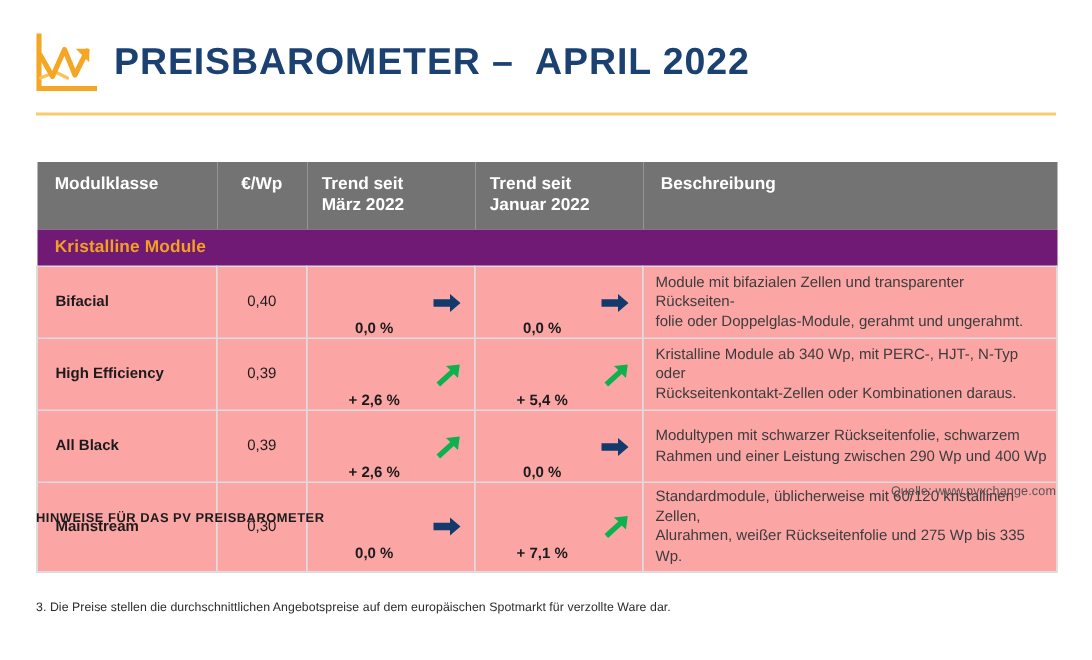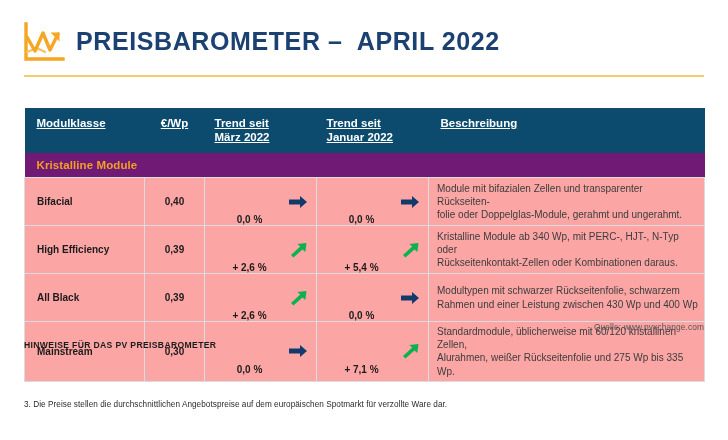--- a/index.html
+++ b/index.html
@@ -64,30 +64,29 @@
     border-collapse: collapse;
     table-layout: fixed;
   }
   .table col.c-class { width: 120px; }
   .table col.c-price { width: 60px; }
   .table col.c-t1    { width: 112px; }
   .table col.c-t2    { width: 112px; }
   .table col.c-desc  { width: 276px; }
 
   .table thead th {
-    background: #0c4a6e;
+    background: #737373;
     color: #ffffff;
     font-size: 11.5px;
     font-weight: bold;
     text-align: left;
     padding: 8px 0 9px 0;
     line-height: 1.22;
     vertical-align: top;
     border: none;
-    text-decoration: underline;
   }
   .th-class { padding-left: 12px !important; }
   .th-price { text-align: center !important; }
   .th-t1, .th-t2 { padding-left: 10px !important; }
   .th-desc { padding-left: 12px !important; }
 
   .group-row td {
     background: #701a75;
     color: #f2a024;
     font-size: 11.5px;
@@ -103,21 +102,21 @@
     background: #fca5a5;
     height: 28px;
     vertical-align: middle;
   }
   td.cell-class {
     font-weight: bold;
     padding-left: 12px;
     color: #1b1b1b;
   }
   td.cell-price {
-    font-weight: bold;
+    font-weight: normal;
     text-align: center;
     color: #1b1b1b;
   }
   td.cell-trend {
     font-weight: bold;
     color: #1b1b1b;
     padding: 0 8px;
   }
   .trend-inner {
     display: flex;
@@ -307,21 +306,21 @@
             <span class="trend-val">0,0 %</span>
             <span class="arrow">
               <svg width="20" height="16" viewBox="0 0 20 16">
                   <path d="M1 5.5 H12 V2 L19 8 L12 14 V10.5 H1 Z" fill="#123a6d"></path>
                 </svg>
             </span>
           </div>
         </td>
         <td class="cell-desc">
           <div>Modultypen mit schwarzer Rückseitenfolie, schwarzem</div>
-          <div>Rahmen und einer Leistung  zwischen 430 Wp und 400 Wp</div>
+          <div>Rahmen und einer Leistung  zwischen 290 Wp und 400 Wp</div>
         </td>
       </tr>
 
       <tr class="data-row">
         <td class="cell-class">Mainstream</td>
         <td class="cell-price">0,30</td>
         <td class="cell-trend">
           <div class="trend-inner">
             <span class="trend-val">0,0 %</span>
             <span class="arrow">

